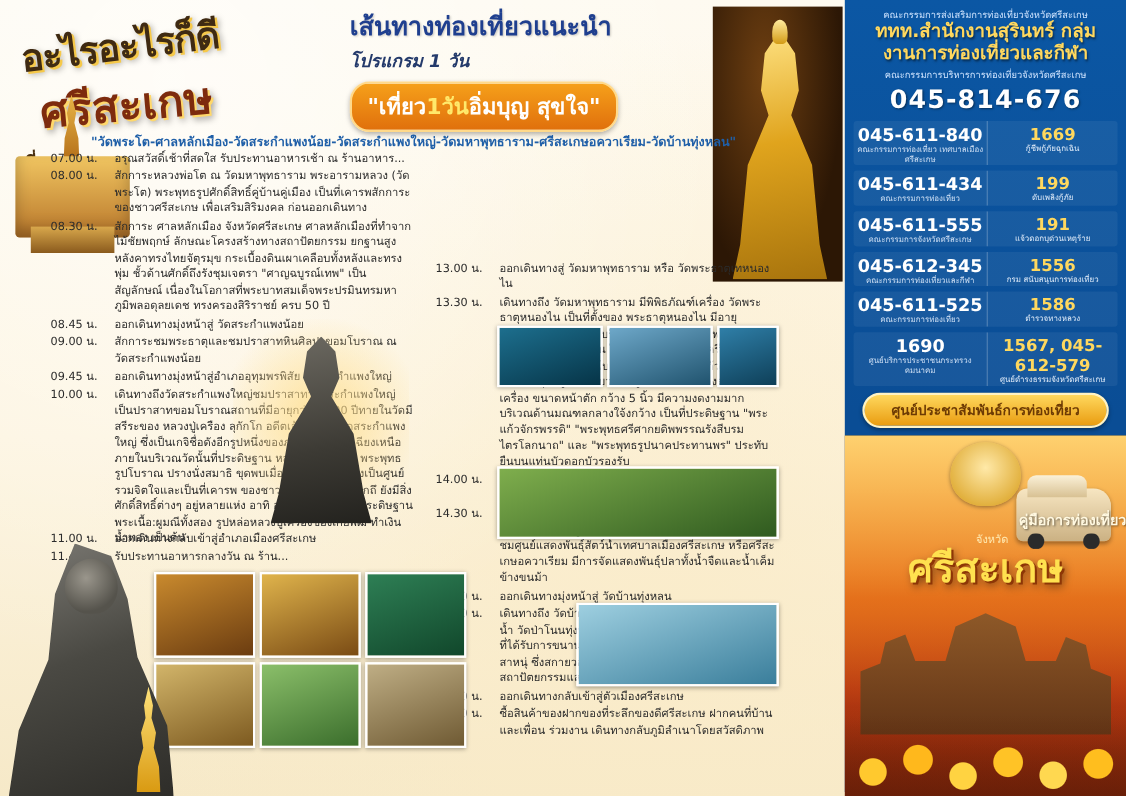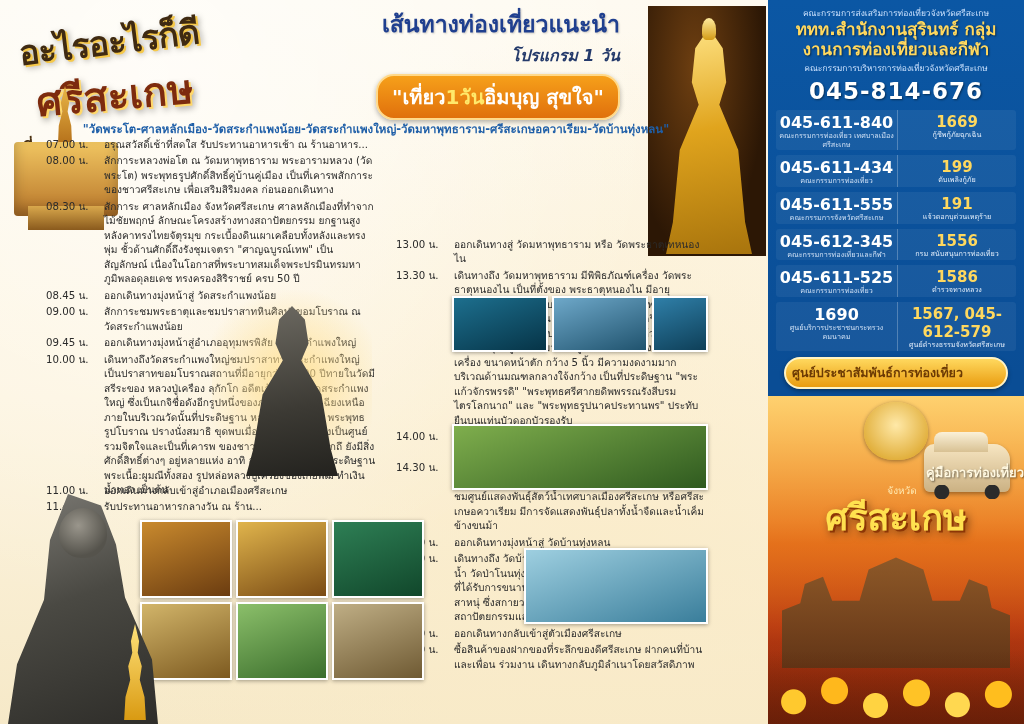--- a/index.html
+++ b/index.html
@@ -48,21 +48,21 @@
     white-space: nowrap;
   }
   .headline-3 {
     font-size: 17px; color: #4a3010; font-weight: bold;
     transform: rotate(-4deg);
     margin-left: 4px; margin-top: 2px;
   }
 
   
   .center-head {
-    position: absolute; left: 300px; top: 6px; width: 320px; text-align: right;
+    position: absolute; left: 318px; top: 6px; width: 320px; text-align: left;
   }
   .center-head .line1 {
     font-size: 23px; color: #1f3f8f; font-weight: bold;
     text-shadow: 1px 1px 2px rgba(0,0,0,0.2);
   }
   .center-head .line2 {
     font-size: 16px; color: #243a6b; margin-top: 1px; font-weight: bold; font-style: italic;
   }
   .ribbon {
     margin-top: 6px;
@@ -201,21 +201,21 @@
   .tel-right {
     flex: 1; text-align: center; color: #ffd85e;
     font-size: 15px; font-weight: bold; padding: 3px 2px 1px;
   }
   .tel-right .sub { display:block; font-size: 7.2px; font-weight: normal; color:#e3eefb; line-height:1.2;}
 
   .rp-btn {
     margin: 6px 16px 0;
     background: linear-gradient(180deg,#ffd85e,#e99c10);
     border: 2px solid #fff3c4; border-radius: 16px;
-    color: #6c3a04; font-weight: bold; font-size: 12.5px;
+    text-align: center; color: #6c3a04; font-weight: bold; font-size: 12.5px;
     padding: 4px 6px;
     box-shadow: 0 2px 4px rgba(0,0,0,0.35);
   }
 
   
   .poster {
     position: absolute; left: 768px; top: 396px; width: 256px; height: 328px;
     background: linear-gradient(180deg,#f6a11c 0%, #e8741a 38%, #bf3d12 70%, #7c230a 100%);
     overflow: hidden;
   }

